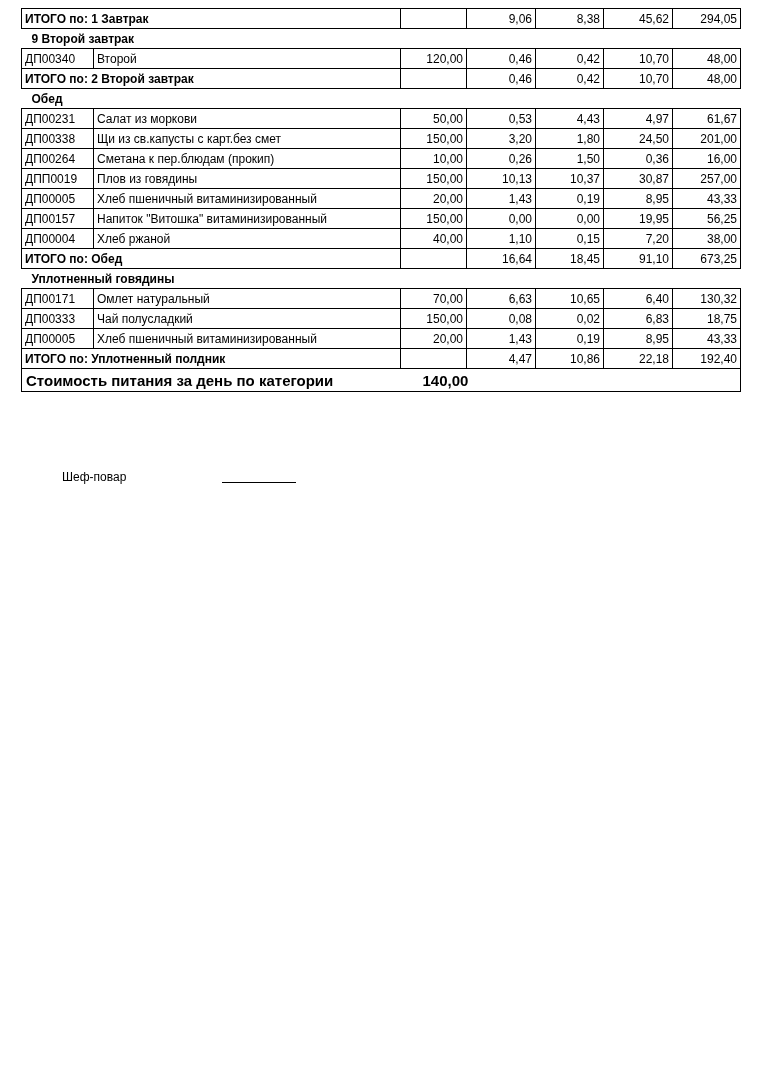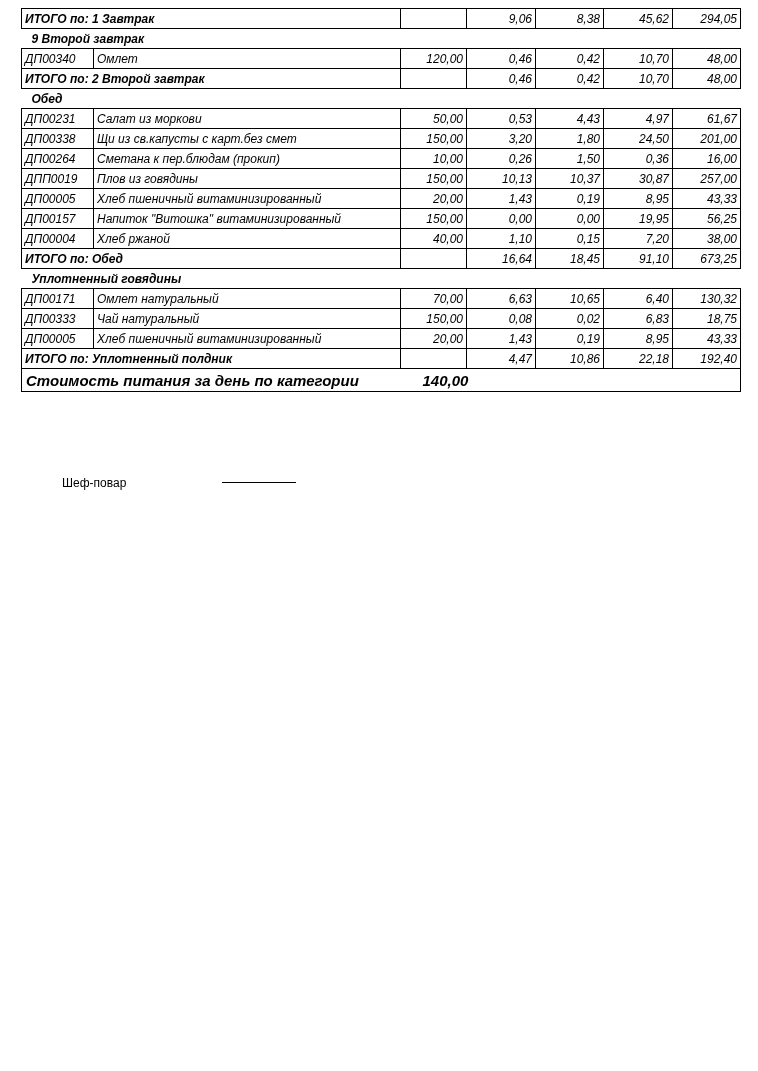--- a/index.html
+++ b/index.html
@@ -14,21 +14,20 @@
     background: #ffffff;
     font-family: "Liberation Sans", sans-serif;
     color: #000000;
   }
   table.meal-table {
     border-collapse: collapse;
     table-layout: fixed;
     width: 719px;
     margin: 8px 0 0 21px;
     font-size: 12px;
-    font-style: italic;
   }
   table.meal-table td {
     padding: 1px 3px;
     height: 17px;
     overflow: hidden;
     white-space: nowrap;
     vertical-align: middle;
   }
   tr.item td, tr.total td {
     border: 1px solid #000000;
@@ -61,21 +60,21 @@
   .signature-row {
     position: absolute;
     top: 460px;
     left: 0;
     width: 758px;
     font-size: 12px;
   }
   .signature-label {
     position: absolute;
     left: 62px;
-    top: 8px;
+    top: 2px;
   }
   .signature-line {
     position: absolute;
     left: 222px;
     top: 14px;
     width: 74px;
     border-bottom: 1px solid #000000;
     height: 0;
   }
 </style>
@@ -101,21 +100,21 @@
           <td class="num">9,06</td>
           <td class="num">8,38</td>
           <td class="num">45,62</td>
           <td class="num">294,05</td>
         </tr>
         <tr class="section">
           <td colspan="7">9 Второй завтрак</td>
         </tr>
         <tr class="item">
           <td>ДП00340</td>
-          <td>Омлет</td>
+          <td>Второй</td>
           <td class="num">120,00</td>
           <td class="num">0,46</td>
           <td class="num">0,42</td>
           <td class="num">10,70</td>
           <td class="num">48,00</td>
         </tr>
         <tr class="total">
           <td class="label" colspan="2">ИТОГО по: 2 Второй завтрак</td>
           <td class="num"></td>
           <td class="num">0,46</td>
@@ -204,21 +203,21 @@
           <td>ДП00171</td>
           <td>Омлет натуральный</td>
           <td class="num">70,00</td>
           <td class="num">6,63</td>
           <td class="num">10,65</td>
           <td class="num">6,40</td>
           <td class="num">130,32</td>
         </tr>
         <tr class="item">
           <td>ДП00333</td>
-          <td>Чай натуральный</td>
+          <td>Чай полусладкий</td>
           <td class="num">150,00</td>
           <td class="num">0,08</td>
           <td class="num">0,02</td>
           <td class="num">6,83</td>
           <td class="num">18,75</td>
         </tr>
         <tr class="item">
           <td>ДП00005</td>
           <td>Хлеб пшеничный витаминизированный</td>
           <td class="num">20,00</td>

